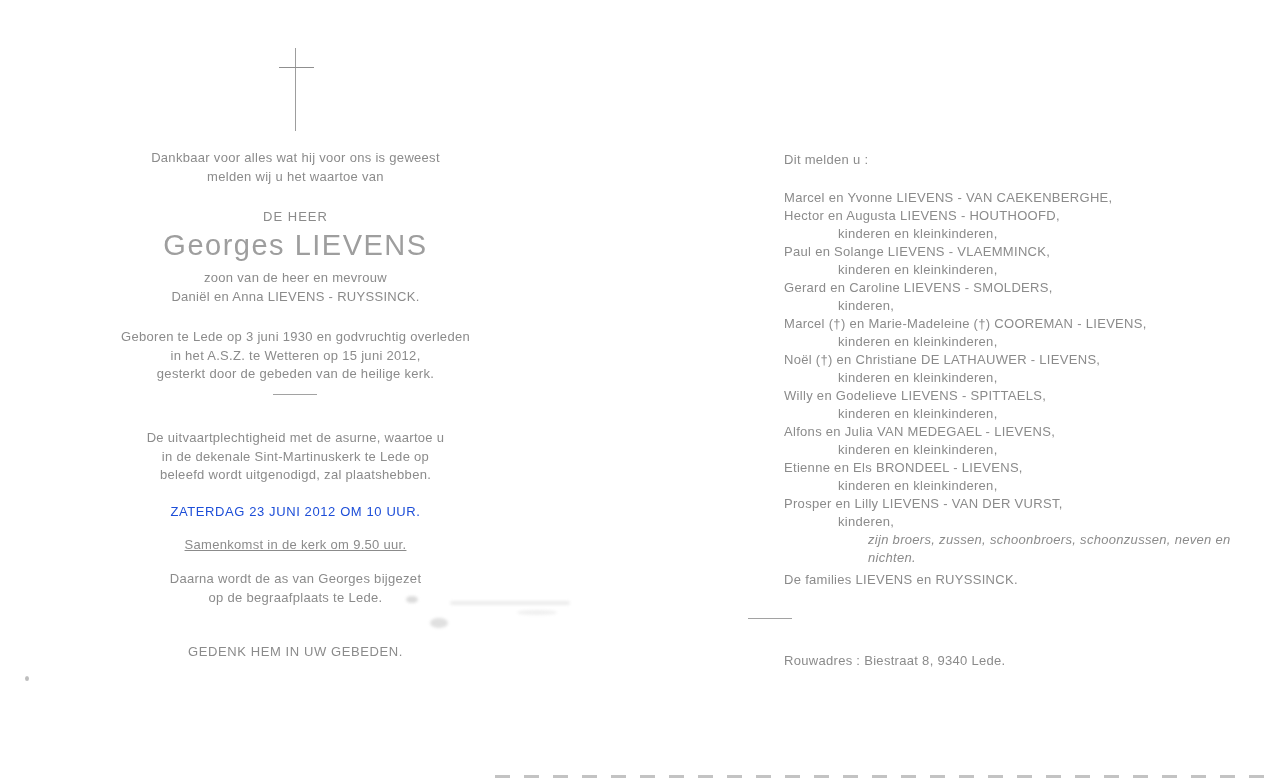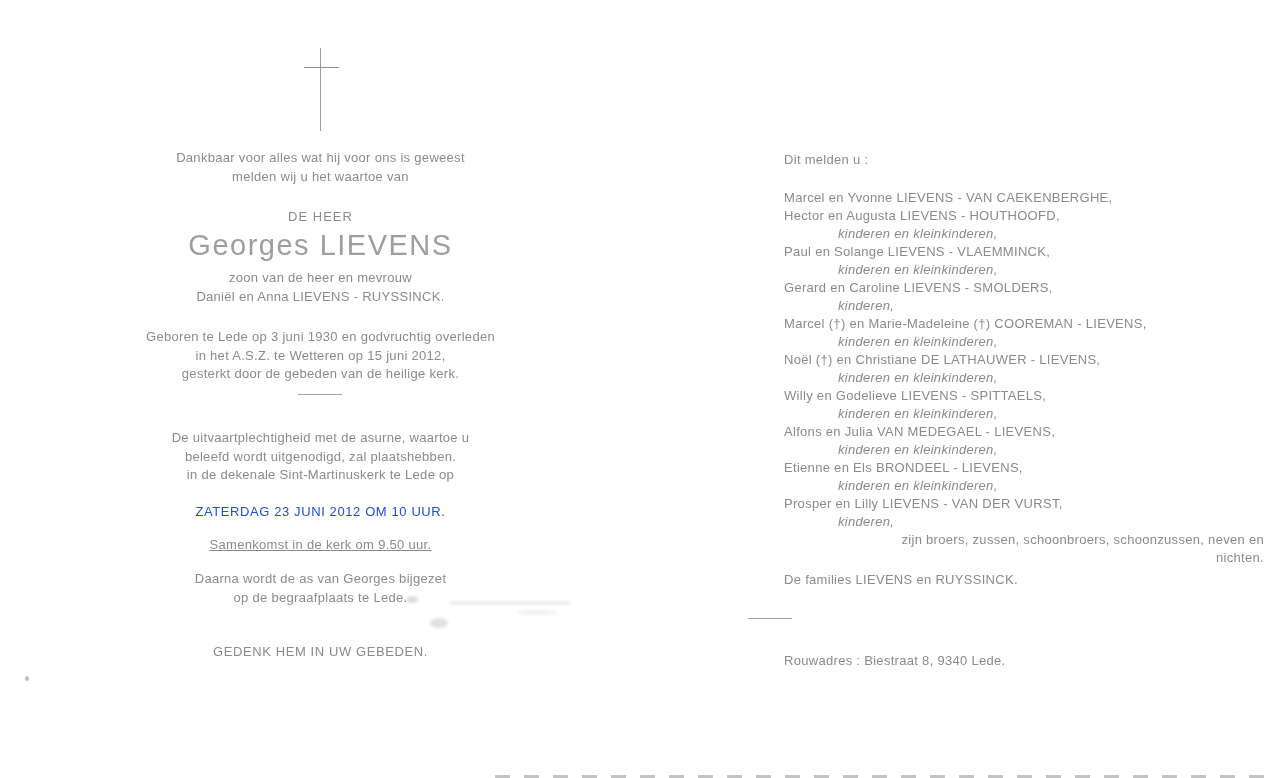--- a/index.html
+++ b/index.html
@@ -7,43 +7,43 @@
     position:relative;
     width:1273px;height:778px;
     background:#ffffff;
     overflow:hidden;
     font-family:"Liberation Sans","DejaVu Sans",sans-serif;
     color:#8b8b8b;
     font-size:13px;
     letter-spacing:.3px;
   }
   
-  .panel-left{position:absolute;left:68px;top:0;width:505px;height:778px;text-align:center;}
+  .panel-left{position:absolute;left:43px;top:0;width:505px;height:778px;text-align:center;}
   .blk{position:absolute;left:0;width:100%;line-height:18.5px;}
   .cross-v{position:absolute;left:252px;top:48px;width:1px;height:83px;background:#9d9d9d;}
   .cross-h{position:absolute;left:236px;top:67px;width:35px;height:1px;background:#8f8f8f;}
   .intro{top:149px;}
   .heer{top:208px;letter-spacing:1px;}
   .name{top:228px;font-size:29px;line-height:34px;color:#9e9e9e;letter-spacing:1.5px;font-weight:400;}
   .parents{top:269px;}
   .birth{top:328px;}
   .divider-l{position:absolute;left:230px;top:394px;width:44px;border-top:1px solid #a2a2a2;}
   .service{top:429px;}
   .svc-date{top:503px;color:#1d4ed8;letter-spacing:.6px;}
   .gather{top:536px;text-decoration:underline;}
   .burial{top:570px;}
   .closing{top:643px;letter-spacing:.6px;}
   
   .panel-right{position:absolute;left:748px;top:0;width:480px;height:778px;text-align:left;}
   .rblk{position:absolute;left:0;width:100%;line-height:18px;margin-left:36px;}
   .announce-head{top:151px;}
   .family-list{top:189px;}
   .fam-line{line-height:18px;}
-  .fam-indent{padding-left:54px;font-style:italic;}
-  .fam-note{padding-left:84px;text-align:right;}
+  .fam-indent{padding-left:54px;}
+  .fam-note{padding-left:84px;font-style:italic;}
   .families{top:571px;}
   .divider-r{position:absolute;left:0;top:618px;width:44px;border-top:1px solid #a2a2a2;}
   .address{top:652px;}
   .printer{position:absolute;left:940px;top:780px;font-size:13px;color:#9c9c9c;letter-spacing:.2px;}
   
   .smudge{position:absolute;background:#9a9a9a;filter:blur(1.6px);border-radius:50%;}
   .sm1{left:406px;top:596px;width:12px;height:7px;opacity:.35;}
   .sm2{left:450px;top:601px;width:120px;height:4px;opacity:.18;border-radius:2px;}
   .sm3{left:430px;top:618px;width:18px;height:10px;opacity:.3;}
   .sm4{left:517px;top:610px;width:40px;height:5px;opacity:.15;}
@@ -79,22 +79,22 @@
     <div class="blk birth">
       <div>Geboren te Lede op 3 juni 1930 en godvruchtig overleden</div>
       <div>in het A.S.Z. te Wetteren op 15 juni 2012,</div>
       <div>gesterkt door de gebeden van de heilige kerk.</div>
     </div>
 
     <div class="divider-l"></div>
 
     <div class="blk service">
       <div>De uitvaartplechtigheid met de asurne, waartoe u</div>
+      <div>in de dekenale Sint-Martinuskerk te Lede op</div>
       <div>beleefd wordt uitgenodigd, zal plaatshebben.</div>
-      <div>in de dekenale Sint-Martinuskerk te Lede op</div>
     </div>
 
     <div class="blk svc-date">ZATERDAG 23 JUNI 2012 OM 10 UUR.</div>
     <div class="blk gather">Samenkomst in de kerk om 9.50 uur.</div>
 
     <div class="blk burial">
       <div>Daarna wordt de as van Georges bijgezet</div>
       <div>op de begraafplaats te Lede.</div>
     </div>
 

